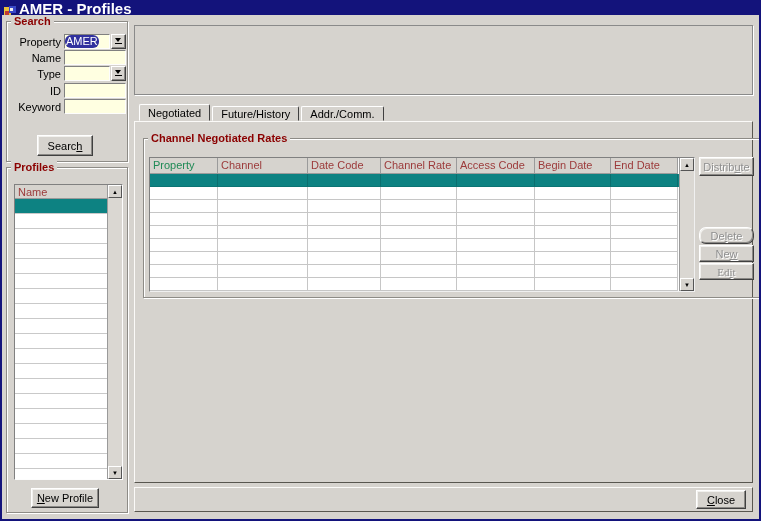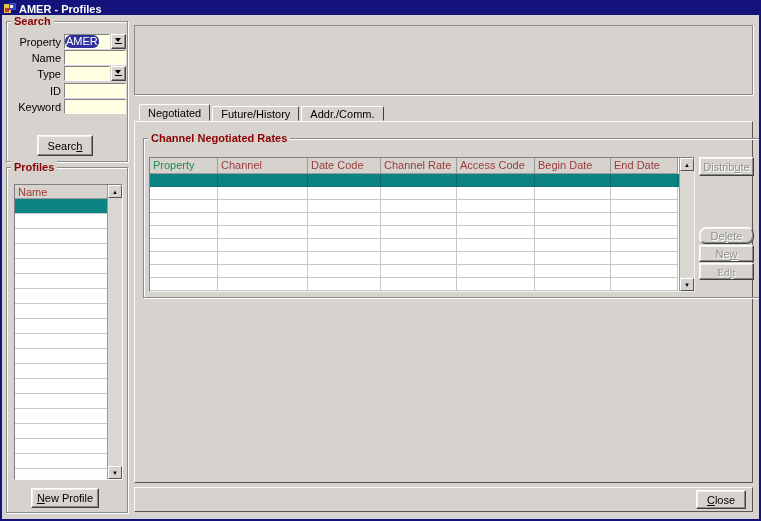--- a/index.html
+++ b/index.html
@@ -3,21 +3,21 @@
 <meta charset="utf-8">
 <style>
   * { margin:0; padding:0; box-sizing:border-box; }
   html,body { background:#efefef; }
   body { font-family:"Liberation Sans", sans-serif; font-size:11px; color:#000; }
 
   .window { position:relative; width:761px; height:521px; border:2px solid var(--titlebar,#13137b);
             background:#d6d3ce; overflow:hidden; }
   .titlebar { position:absolute; left:0; top:0; right:0; height:13px;
               background:var(--titlebar,#13137b); color:#fff; display:flex; align-items:center;
-              padding-left:2px; font-weight:bold; font-size:11px;text-align:center; }
+              padding-left:2px; font-weight:bold; font-size:15px;text-align:center; }
   .app-icon { width:12px; height:11px; margin-right:3px; display:inline-block; }
   .client { position:absolute; left:0; top:13px; right:0; bottom:0; background:#d6d3ce; }
 
   
   .group { position:absolute; border:1px solid #8d8b86; box-shadow:1px 1px 0 #ffffff, inset 1px 1px 0 #ffffff; }
   .group-label { position:absolute; top:-7px; left:4px; background:#d6d3ce; padding:0 3px;
                  font-weight:bold; color:var(--maroon,#8b0000); line-height:13px; }
 
   .search-group { left:4px; top:6px; width:122px; height:141px; }
   .frow { position:absolute; left:0; width:100%; height:16px; }

